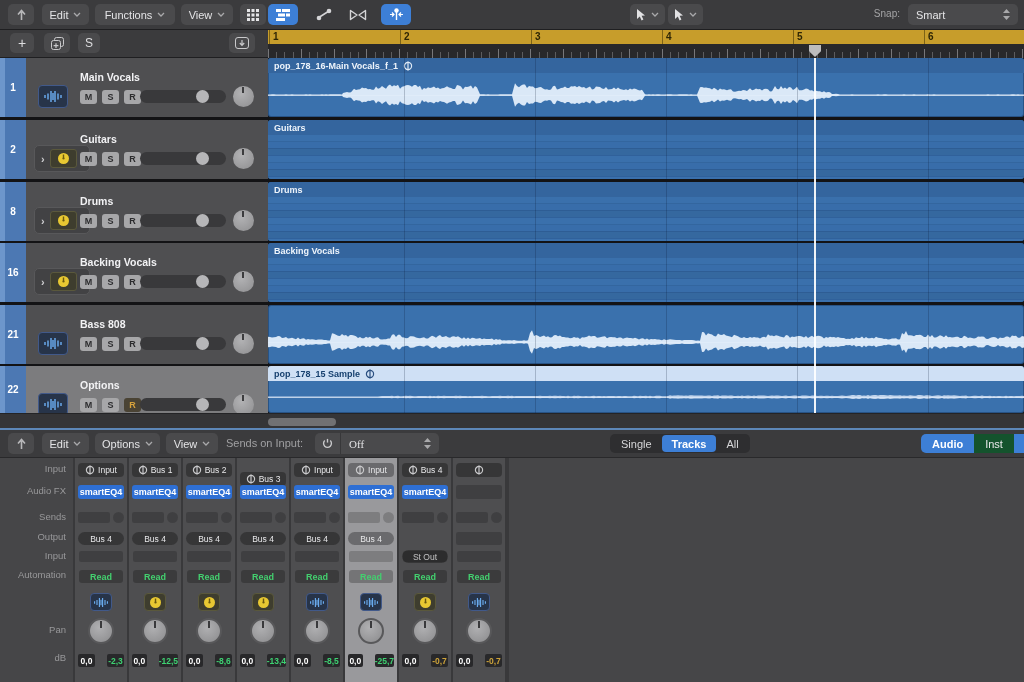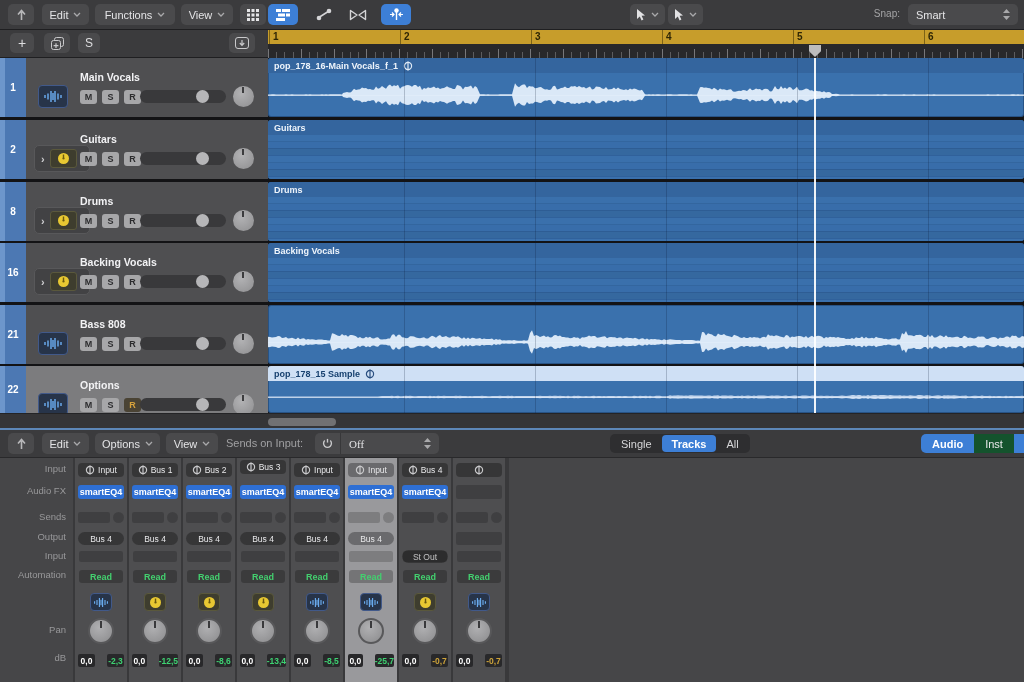--- a/index.html
+++ b/index.html
@@ -622,21 +622,21 @@
                 <circle cx="6.5" cy="6.5" r="1.1" fill="#6b5a10"></circle>
               </svg>
             </div>
             <div class="knob" style="top:160px;"></div>
             <div class="dbrow" style="top:196px;">
               <div class="dbbox">0,0</div>
               <div class="dbbox green">-8,6</div>
             </div>
           </div>
           <div class="strip " style="left:237px">
-            <div class="pill" style="top:2px;height:14px;">
+            <div class="pill" style="top:14px;height:14px;">
               <svg width="10" height="10" viewBox="0 0 10 10">
   <circle cx="5" cy="5" r="3.6" stroke="#c9c9cb" fill="none" stroke-width="1.2"></circle>
   <path d="M5 0.6 V9.4" stroke="#c9c9cb" stroke-width="1.2"></path>
               </svg>
               <span>Bus 3</span>
             </div>
             <div class="fxbtn" style="top:27px;">smartEQ4</div>
             <div class="slot" style="left:3px;top:54px;width:32px;height:11px;"></div>
             <div class="slot" style="left:38px;top:54px;width:11px;height:11px;border-radius:50%;"></div>
             <div class="pill" style="top:74px;height:13px;border-radius:7px;">

